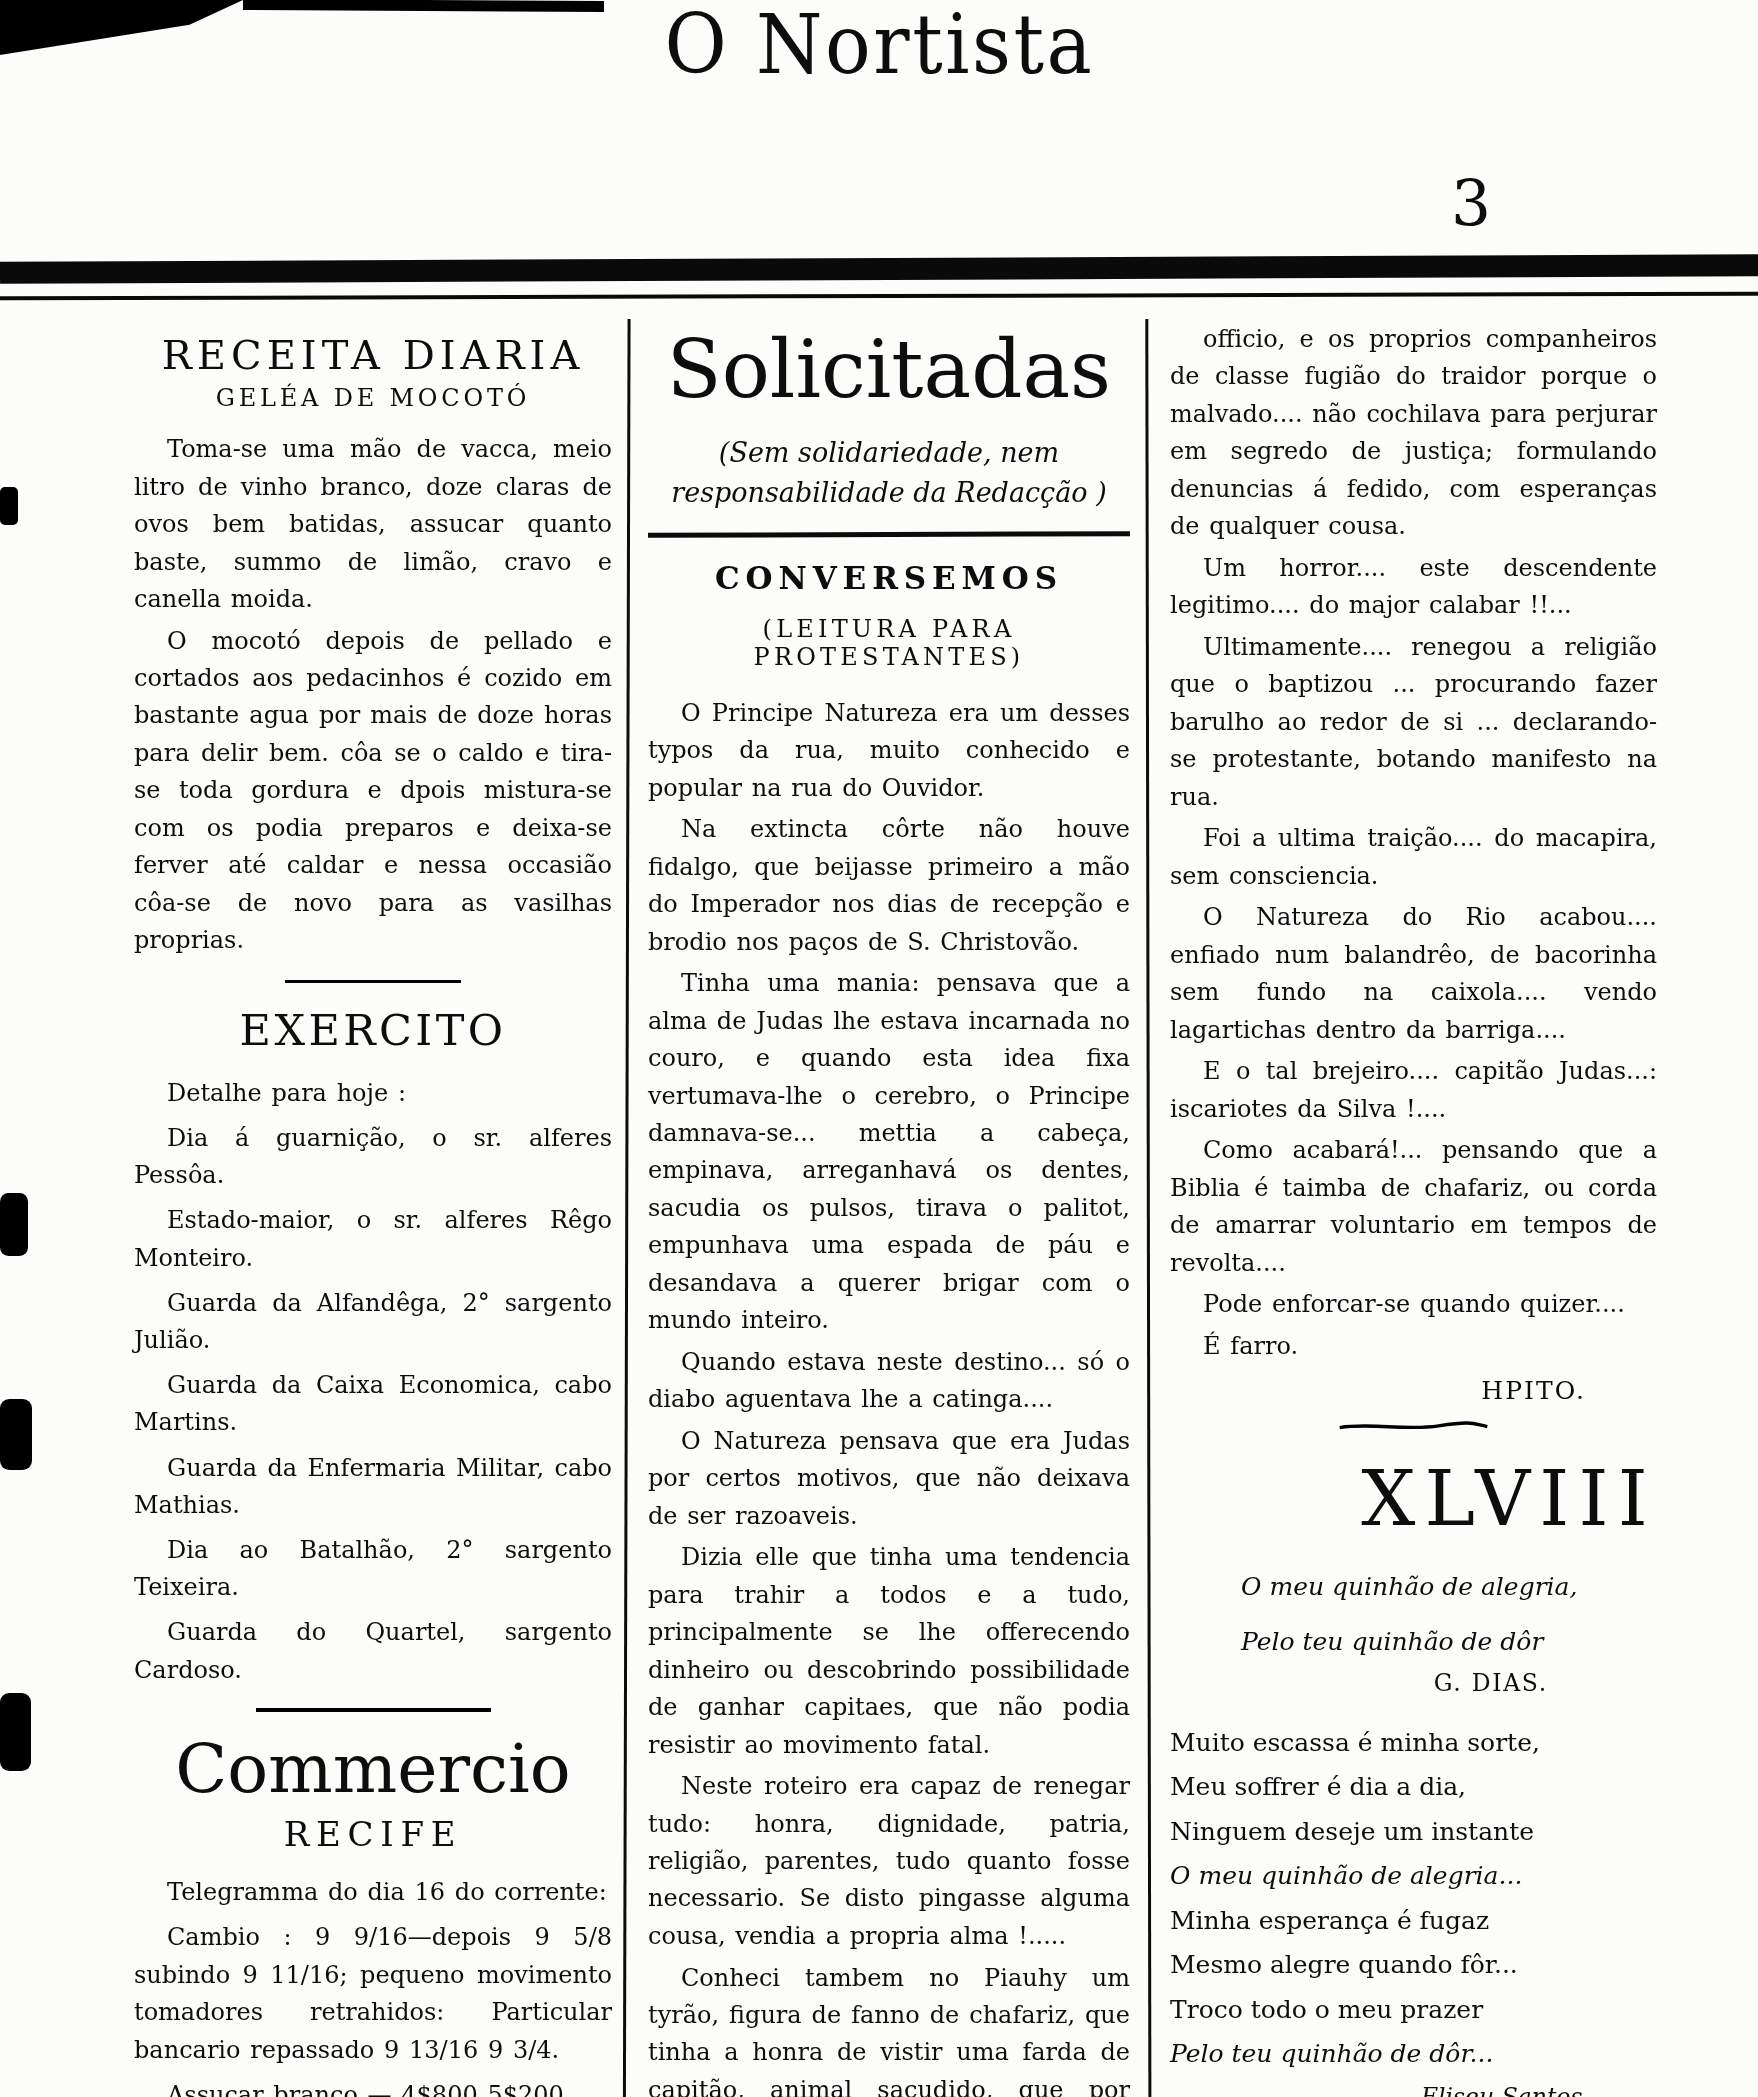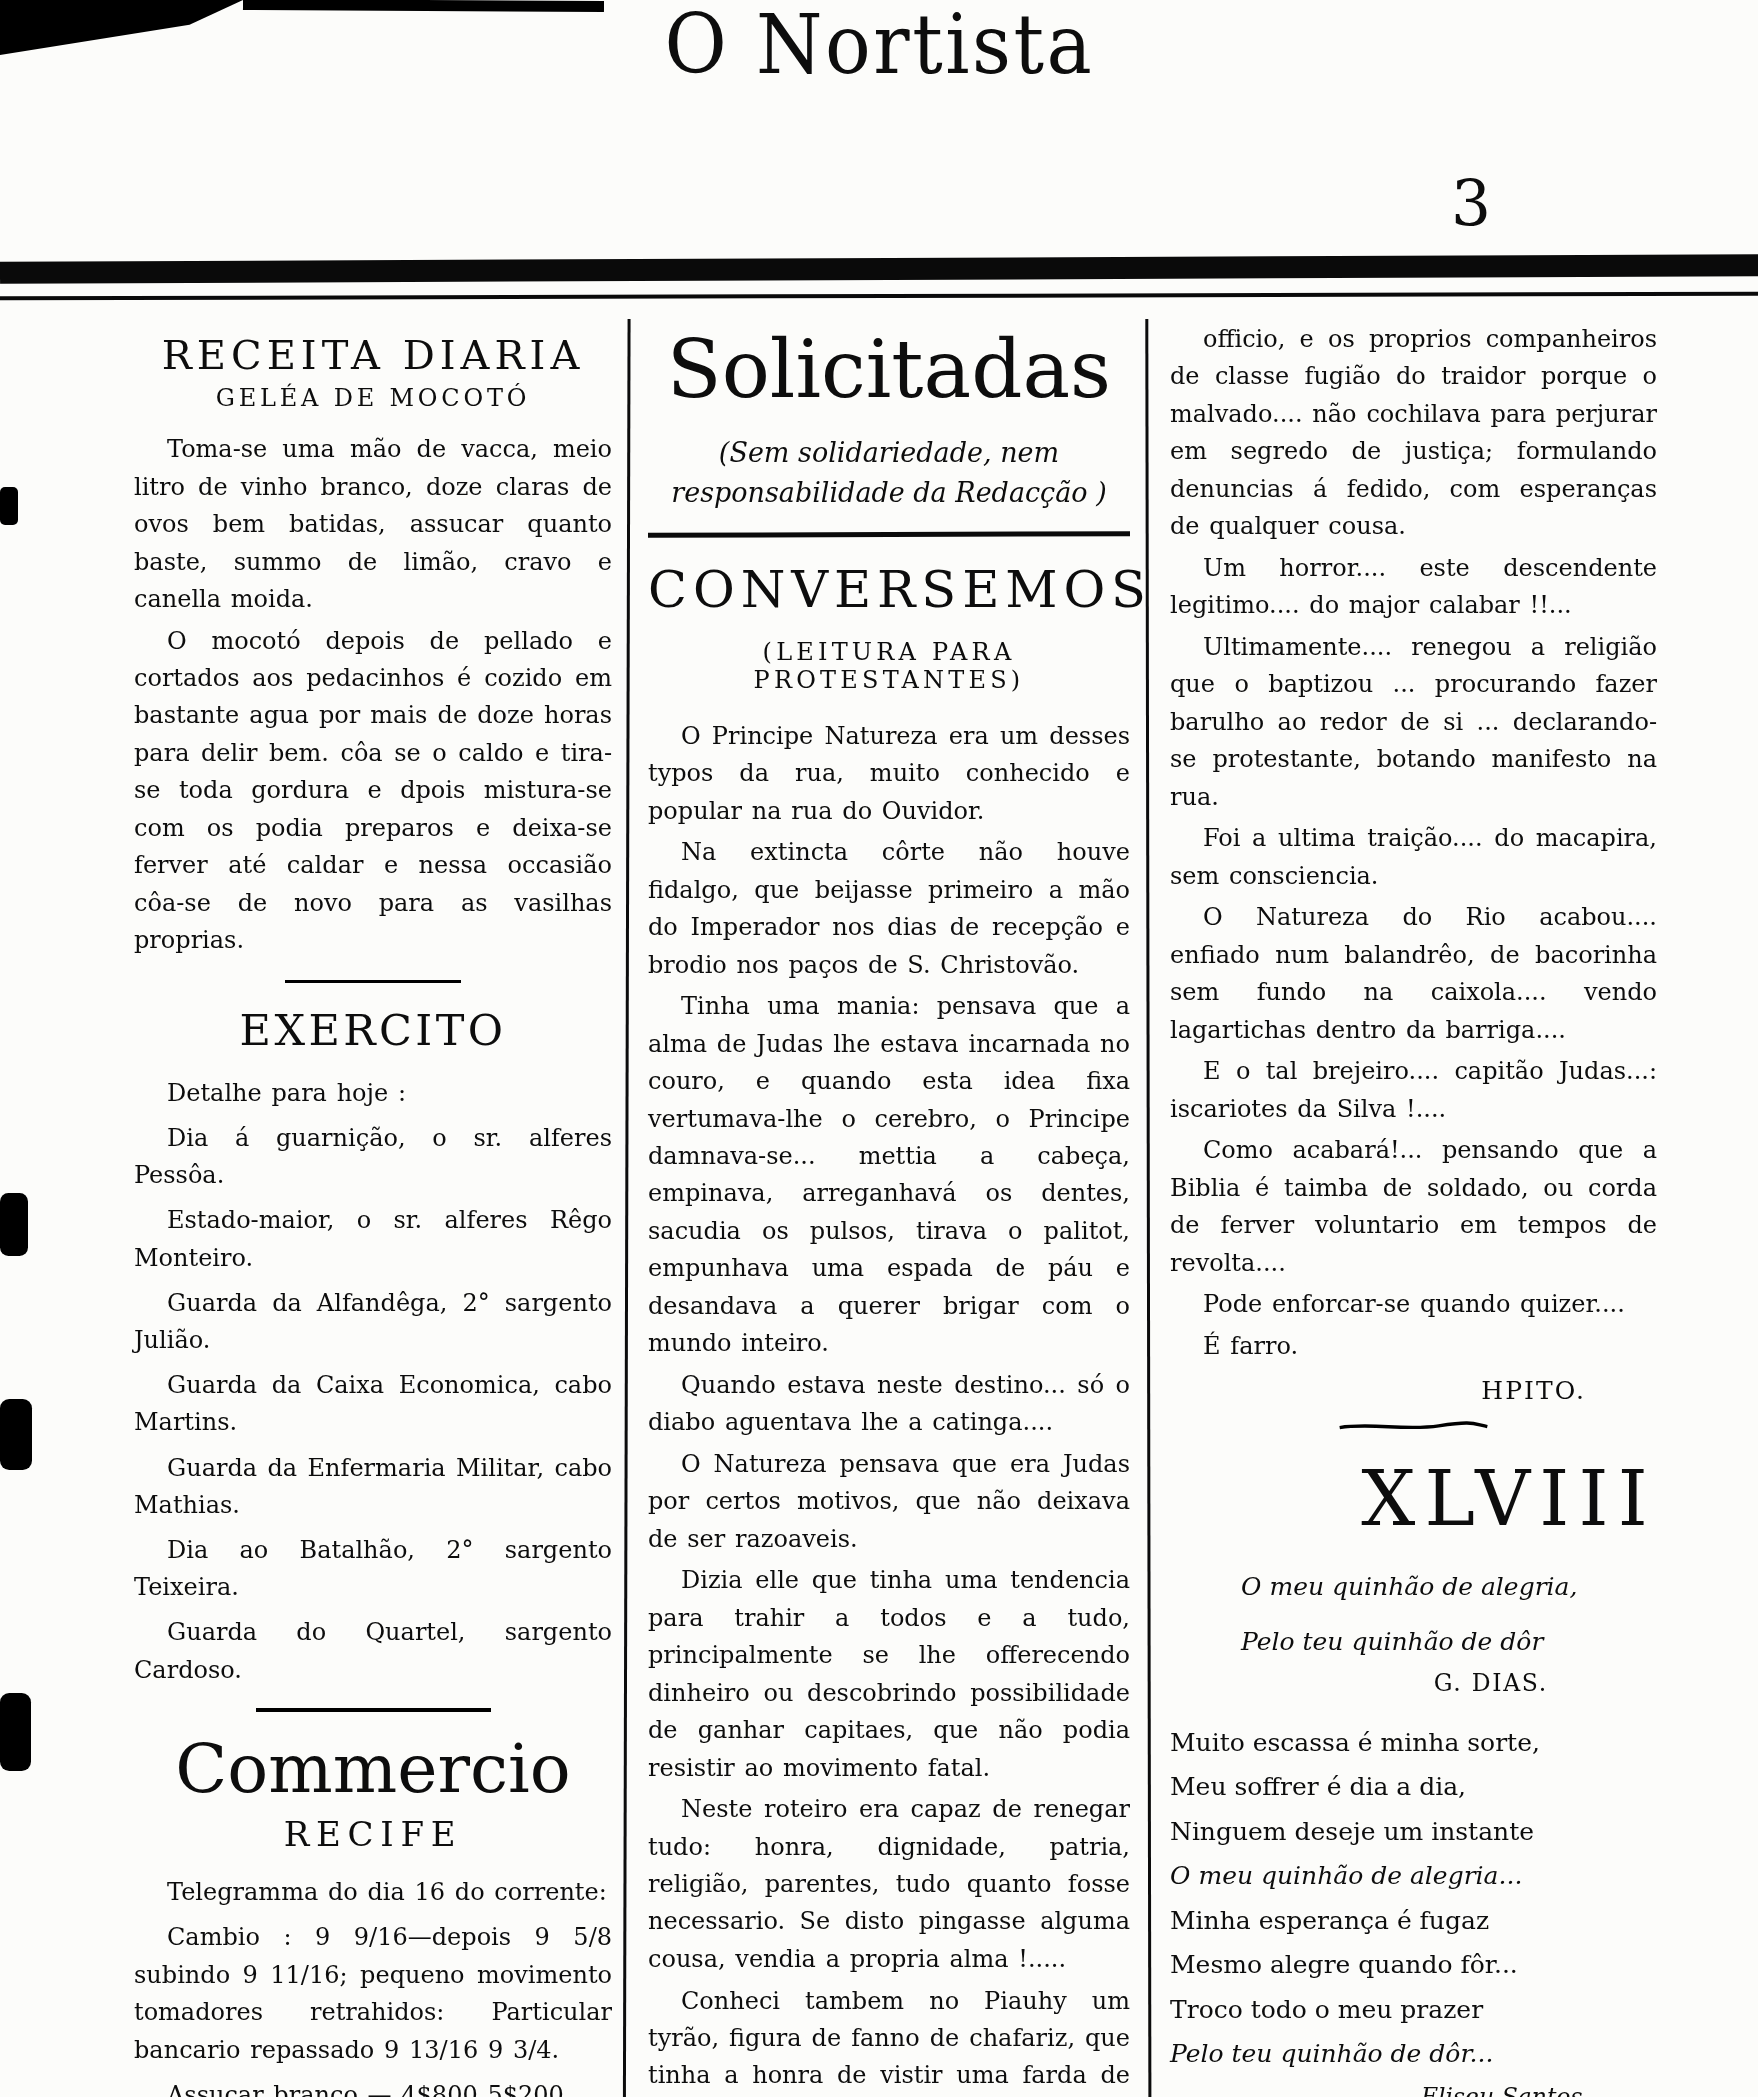--- a/index.html
+++ b/index.html
@@ -33,21 +33,21 @@
 
   .h-receita   { font-size:40px; letter-spacing:5px; text-align:center; font-weight:normal; margin:11px 0 5.9px; }
   .h-receita-sub { font-size:24px; letter-spacing:3.8px; text-align:center; font-weight:normal; margin:0 0 19.3px; }
   .h-exercito  { font-size:43px; letter-spacing:3.4px; text-align:center; font-weight:normal; margin:19.3px 0 19.3px; }
   .h-commercio { font-size:68px; text-align:center; font-weight:normal; margin:15px 0 1.7px; }
   .h-recife    { font-size:34px; letter-spacing:6.7px; text-align:center; font-weight:normal; margin:5.9px 0 20px; }
 
   .h-solicitadas { font-size:80px; text-align:center; font-weight:normal; margin:1.7px 0 17px; }
   .solicitadas-sub { font-size:27px; font-style:italic; text-align:center; line-height:1.5; margin:0 0 18.5px; }
   .full-rule { height:4.6px; background:#0b0b0b; margin:11px 0 23.5px; transform:rotate(-0.2deg); }
-  .h-conversemos { font-size:51px; letter-spacing:5.9px; text-align:center; font-weight:normal; margin:12.6px 0 18.5px; }
+  .h-conversemos { font-size:31px; letter-spacing:5.9px; text-align:center; font-weight:bold; margin:12.6px 0 18.5px; }
   .h-protestantes { font-size:24px; letter-spacing:4.2px; text-align:center; font-weight:normal; margin:0 0 24px; }
 
   .h-xlviii { font-size:76px; letter-spacing:9.2px; text-align:right; font-weight:normal; margin:21px 0 23.5px; }
   .epigraph p { font-size:25px; font-style:italic; line-height:1.7; margin:12px 0 0 71px; text-indent:0; }
   .epigraph-author { font-size:23.5px; text-align:right; padding-right:109px; letter-spacing:1.7px; margin:5.9px 0 23.5px; }
   .verses p { font-size:25px; line-height:1.78; margin:0; text-indent:0; text-align:left; }
   .verses p:nth-child(4), .verses p:nth-child(8) { font-style:italic; }
   .poem-author { font-size:23.5px; font-style:italic; text-align:right; padding-right:67px; margin:6.7px 0 17px; }
   .signature { font-size:25px; text-align:right; padding-right:71px; letter-spacing:2.1px; margin:11px 0 12.6px; }
 
@@ -138,21 +138,21 @@
   </section>
 
   <section class="col col-3">
     <div>
         <p class="body">officio, e os proprios companheiros de classe fugião do traidor porque o malvado.... não cochilava para perjurar em segredo de justiça; formulando denuncias á fedido, com esperanças de qualquer cousa.</p>
         <p class="body">Um horror.... este descendente legitimo.... do major calabar !!...</p>
         <p class="body">Ultimamente.... renegou a religião que o baptizou ... procurando fazer barulho ao redor de si ... declarando-se protestante, botando manifesto na rua.</p>
         <p class="body">Foi a ultima traição.... do macapira, sem consciencia.</p>
         <p class="body">O Natureza do Rio acabou.... enfiado num balandrêo, de bacorinha sem fundo na caixola.... vendo lagartichas dentro da barriga....</p>
         <p class="body">E o tal brejeiro.... capitão Judas...: iscariotes da Silva !....</p>
-        <p class="body">Como acabará!... pensando que a Biblia é taimba de soldado, ou corda de ferver voluntario em tempos de revolta....</p>
+        <p class="body">Como acabará!... pensando que a Biblia é taimba de chafariz, ou corda de amarrar voluntario em tempos de revolta....</p>
         <p class="body">Pode enforcar-se quando quizer....</p>
         <p class="body">É farro.</p>
       </div>
     <div class="signature">HPITO.</div>
 
     <svg class="ornament" width="151" height="12.6" viewBox="0 0 360 30">
       <path d="M4 18 C 80 6, 160 26, 240 14 S 320 8, 356 16" stroke="#000" stroke-width="8" fill="none"></path>
     </svg>
 
     <h2 class="h-xlviii">XLVIII</h2>

